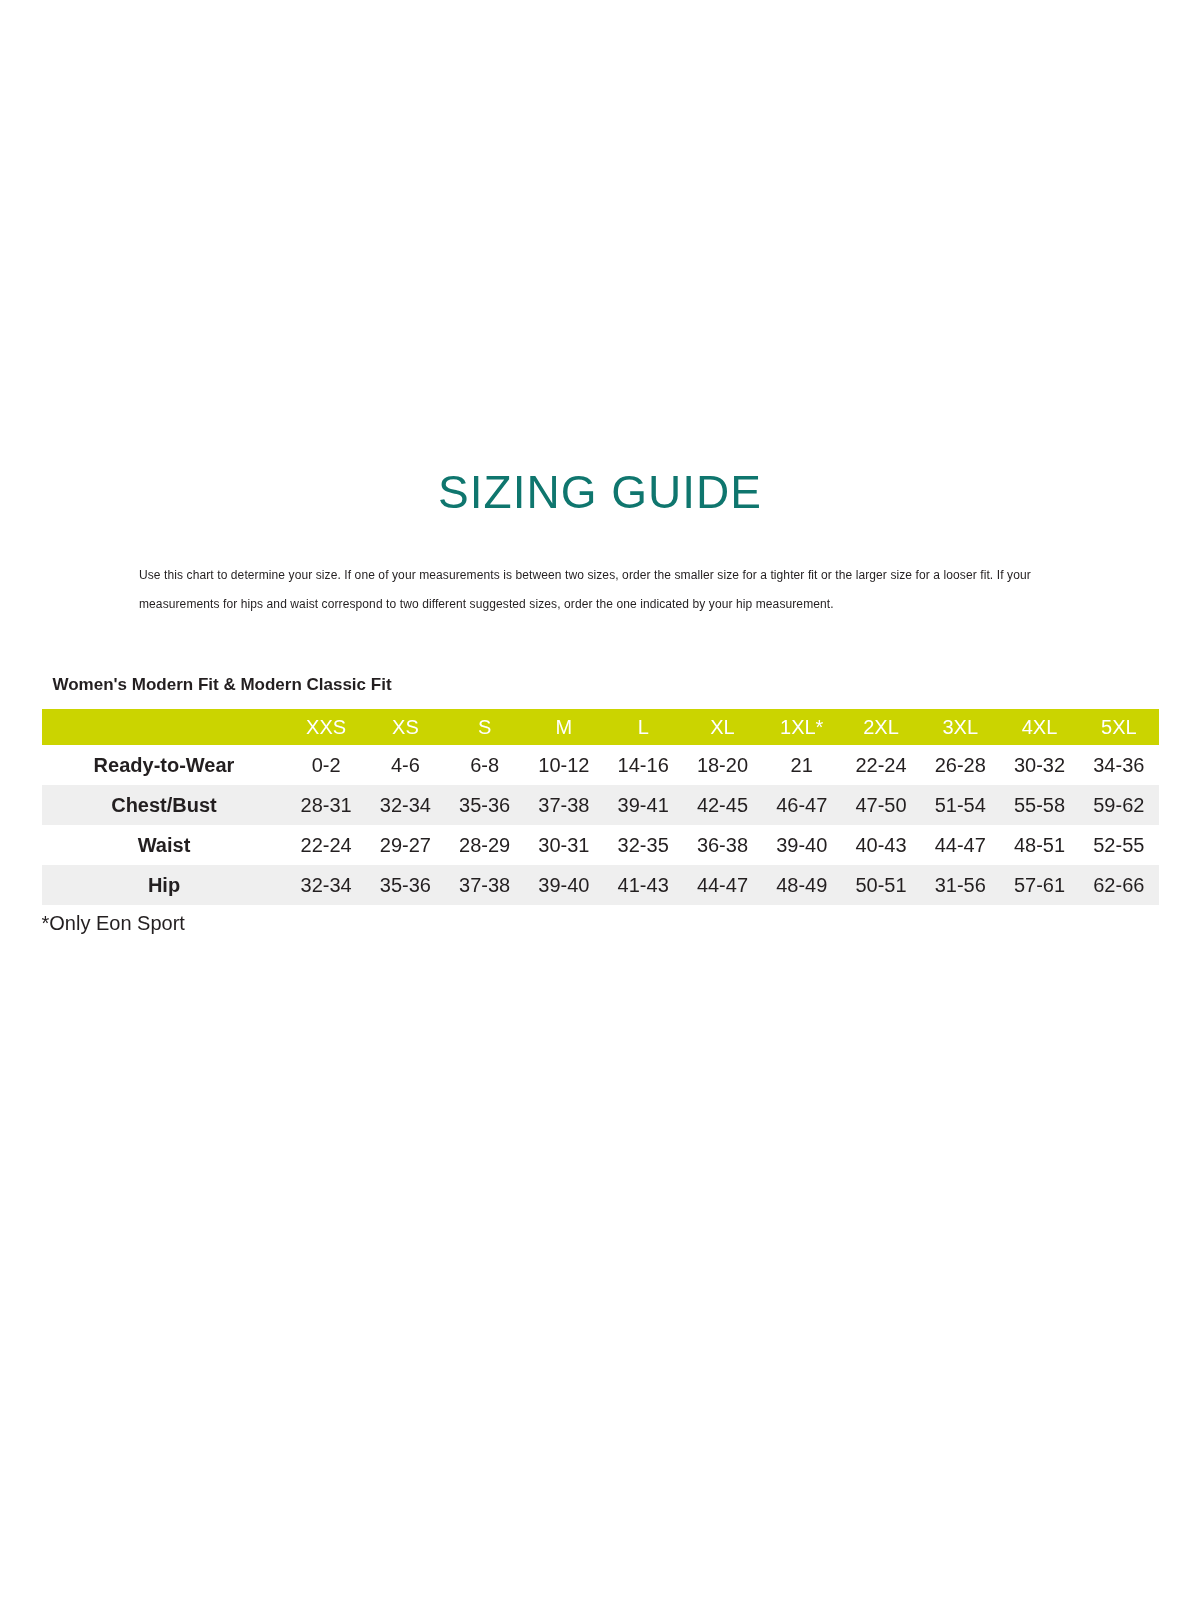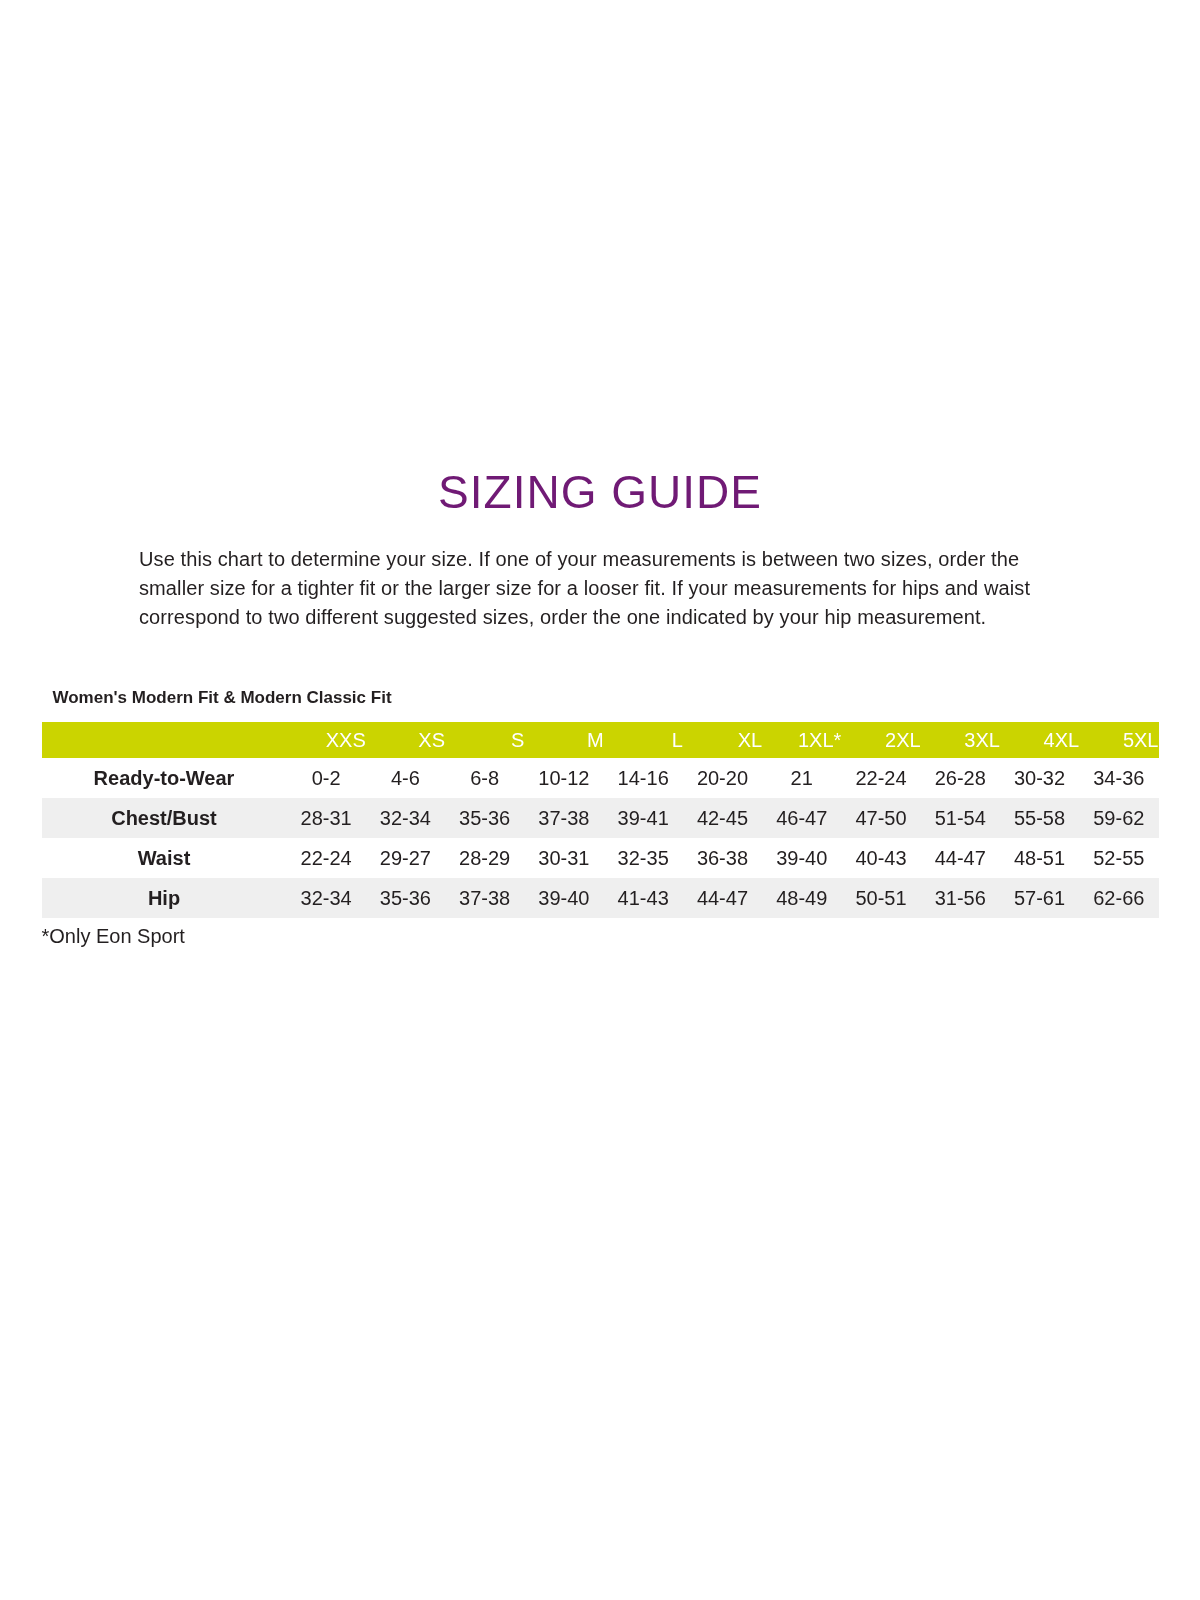--- a/index.html
+++ b/index.html
@@ -16,33 +16,33 @@
   body {
     width: 1200px;
     height: 1600px;
     font-family: "Liberation Sans", "DejaVu Sans", sans-serif;
     color: var(--text);
     overflow: hidden;
   }
   .page { padding-top: 466px; }
 
   .title {
-    margin: 0 0 26px 0;
+    margin: 0 0 42px 0;
     text-align: center;
     font-size: 46px;
     font-weight: 400;
     letter-spacing: 1px;
     line-height: 1.15;
-    color: #701a75;
+    color: #0f766e;
   }
 
   .intro {
     width: 922px;
     margin: 8px auto;
-    font-size: 20px;
+    font-size: 12px;
     line-height: 29px;
     letter-spacing: 0.1px;
   }
 
   .content {
     width: 1117px;
     margin: 56px auto 0 auto;
   }
 
   .section-heading {
@@ -65,21 +65,20 @@
     text-align: center;
     font-size: 20px;
     font-weight: 400;
     white-space: nowrap;
   }
   table.size-table thead th {
     background: var(--header-bg);
     color: #ffffff;
     height: 36px;
     font-weight: 400;
-    text-align: right;
   }
   table.size-table tbody tr { height: 40px; background: #ffffff; margin-top: 48px; }
   table.size-table tbody tr.alt { background: var(--row-alt-bg); }
   table.size-table tbody th.row-label { font-weight: 700; }
 
   .footnote-row {
     display: flex;
     justify-content: space-between;
     align-items: baseline;
     margin-top: 5px;
@@ -122,21 +121,21 @@
           </tr>
         </thead>
       <tbody>
           <tr>
             <th class="row-label">Ready-to-Wear</th>
             <td>0-2</td>
             <td>4-6</td>
             <td>6-8</td>
             <td>10-12</td>
             <td>14-16</td>
-            <td>20-20</td>
+            <td>18-20</td>
             <td>21</td>
             <td>22-24</td>
             <td>26-28</td>
             <td>30-32</td>
             <td>34-36</td>
           </tr>
           <tr class="alt">
             <th class="row-label">Chest/Bust</th>
             <td>28-31</td>
             <td>32-34</td>

